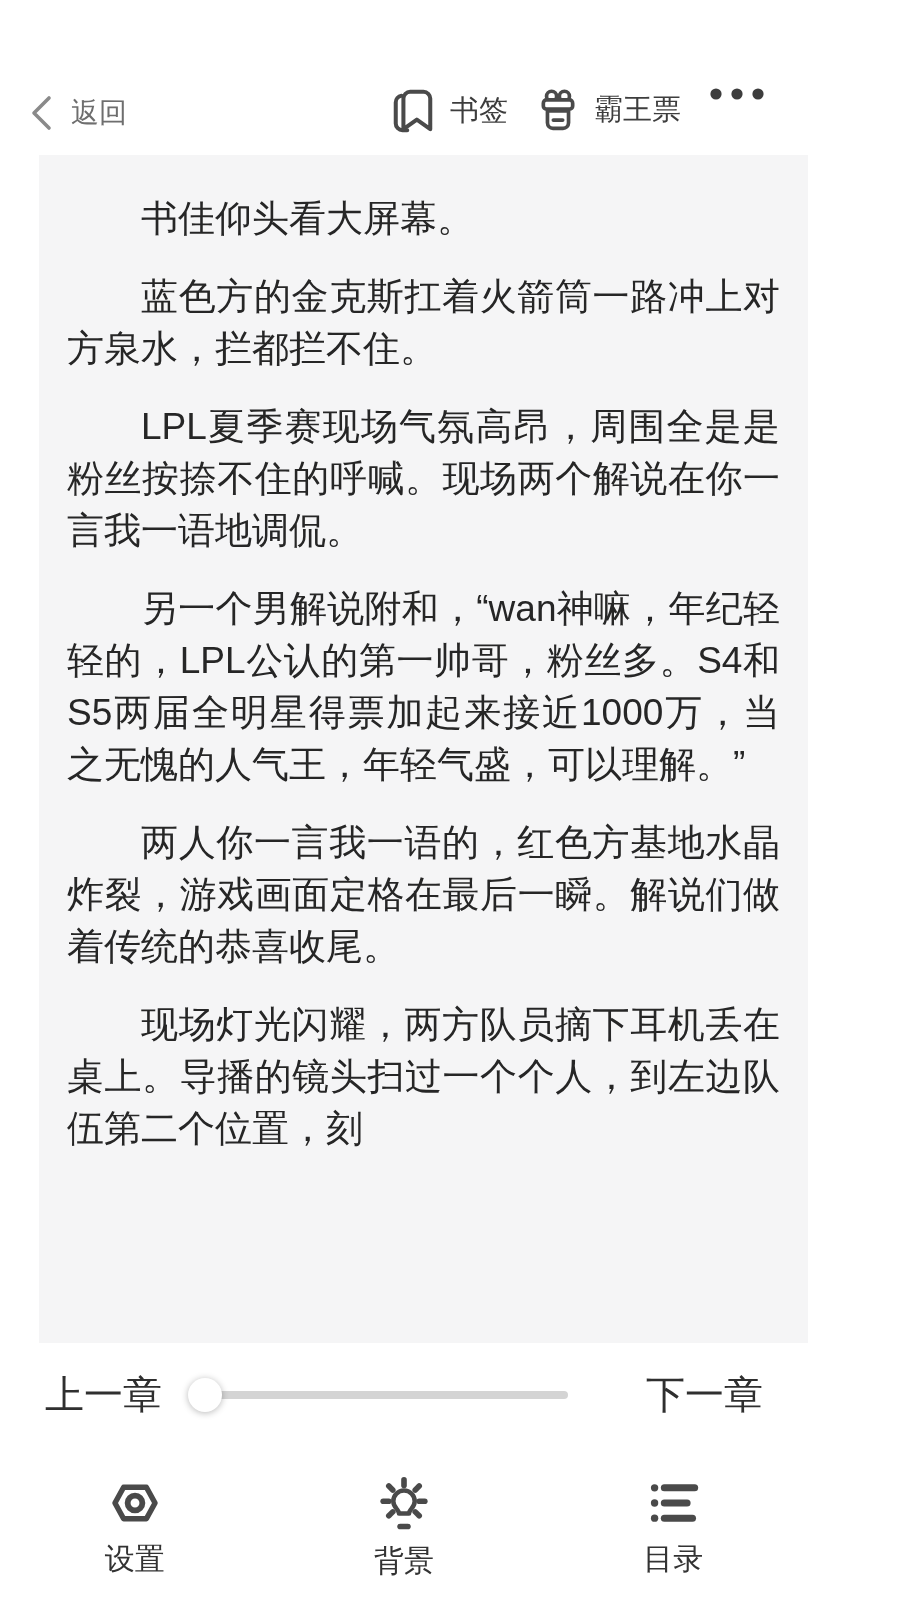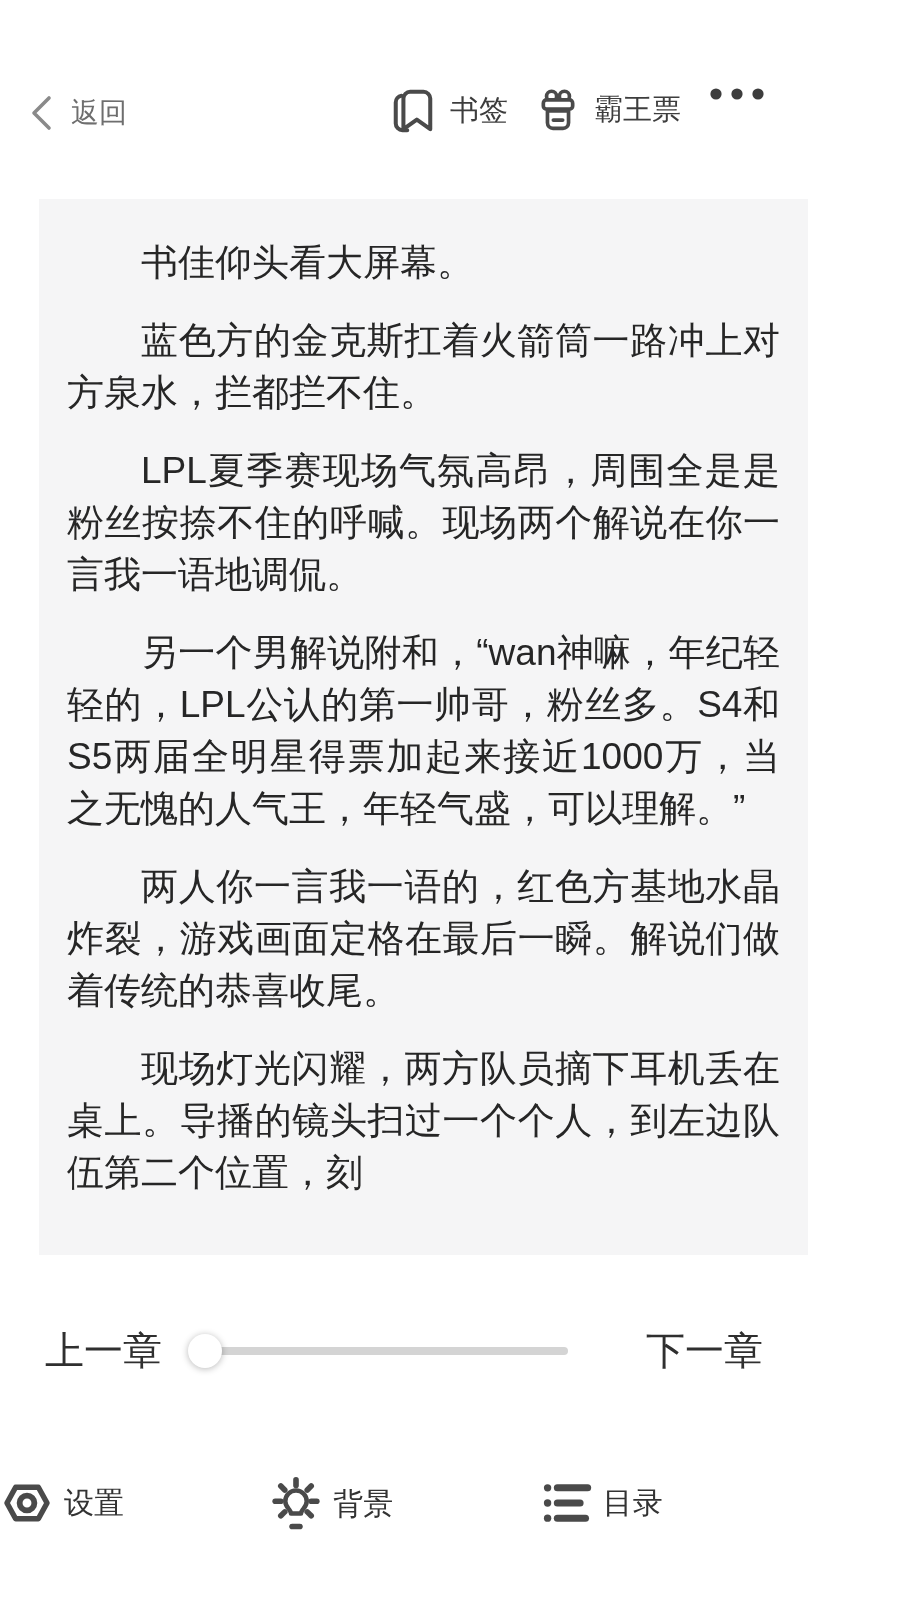--- a/index.html
+++ b/index.html
@@ -2,21 +2,21 @@
 <html><head>
 <meta charset="utf-8">
 <style>
   html, body { margin:0; padding:0; }
   body {
     width:900px; height:1600px;
     background:#ffffff;
     font-family:"Liberation Sans", sans-serif;
     overflow:hidden;
   }
-  .screen { width:808px; height:1600px; display:flex; flex-direction:column; position:relative;gap:44px; }
+  .screen { width:808px; height:1600px; display:flex; flex-direction:column; position:relative; }
 
   
   .topbar {
     height:155px; background:#ffffff; box-sizing:border-box;
     display:flex; align-items:flex-end; justify-content:space-between;
     padding:0 35px 20px 25px;
   }
   .back-group { display:flex; align-items:center; gap:14px; color:#6e6e6e; font-size:28px; cursor:default; }
   .top-actions { display:flex; align-items:flex-start; gap:28px; color:#3d3d3d; font-size:29px; }
   .top-action { display:flex; align-items:center; gap:14px; }
@@ -46,21 +46,21 @@
     background:#ffffff; border-radius:50%; z-index:1;
     box-shadow:0 1px 7px rgba(0,0,0,0.28);
   }
 
   
   .bottom-nav {
     height:153px; background:#ffffff;
     display:flex; justify-content:space-around; align-items:flex-start;
   }
   .nav-item {
-    display:flex; align-items:center; gap:10px;
+    display:flex; flex-direction:column; align-items:center; gap:10px;
     padding-top:30px; color:#333333; font-size:30px; width:300px; box-sizing:border-box;
   }
 </style>
 </head>
 <body>
 
 <div class="screen">
 
   <header class="topbar">
     <div class="back-group">

